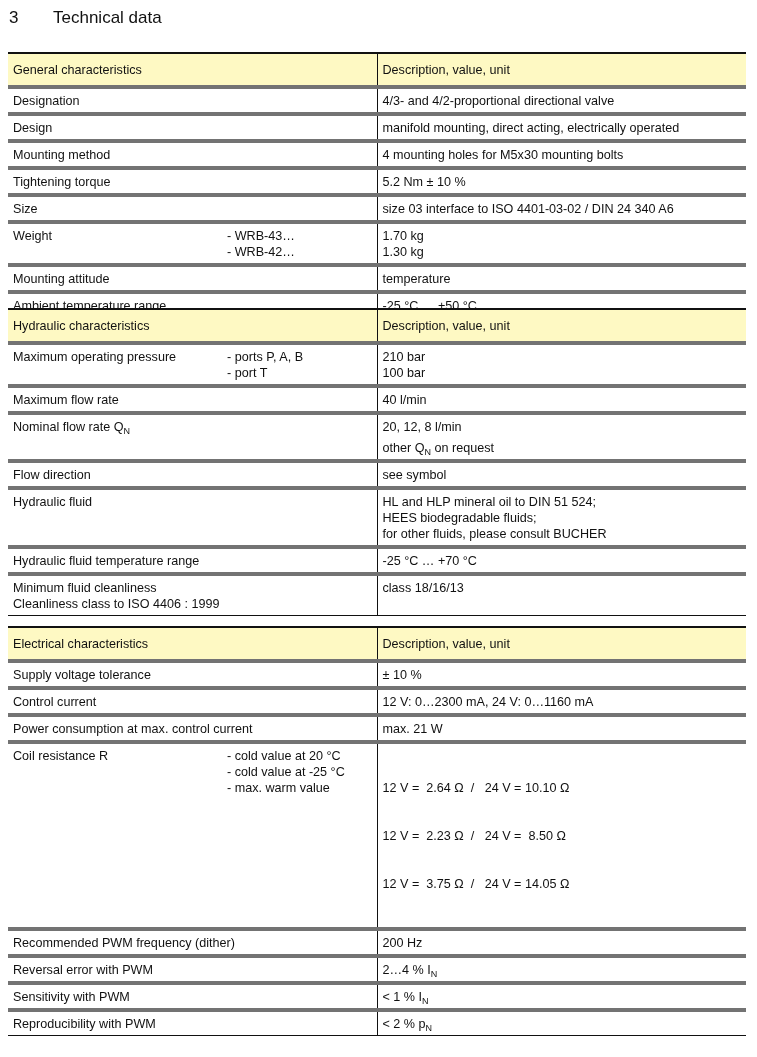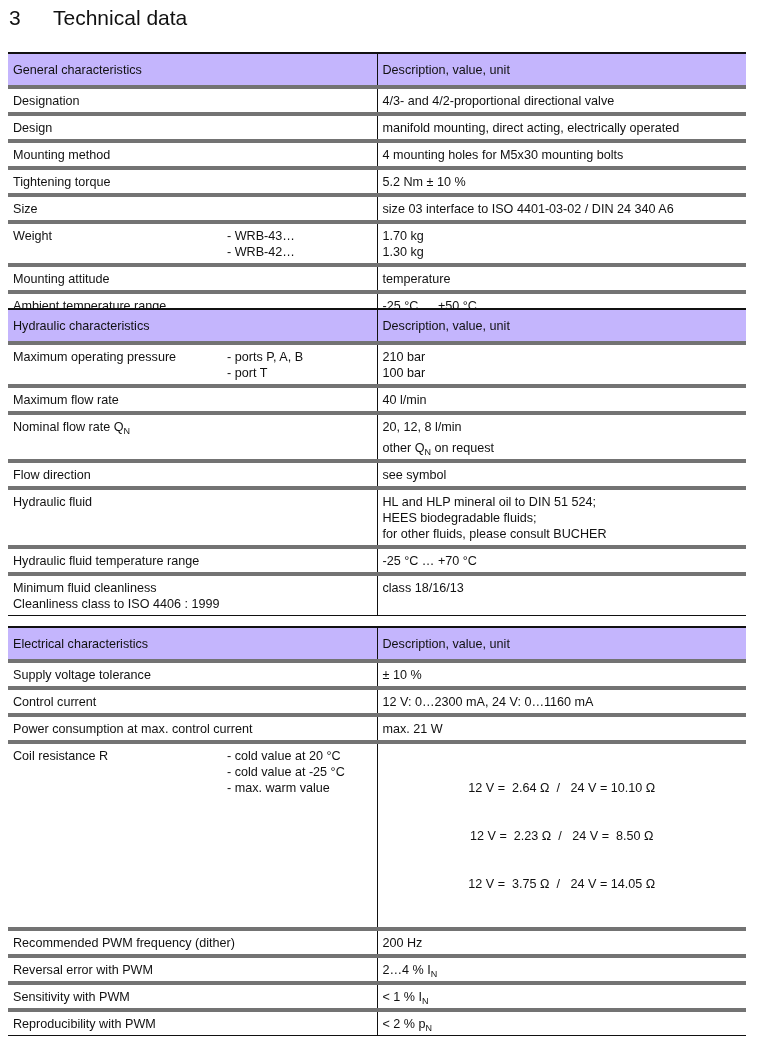--- a/index.html
+++ b/index.html
@@ -1,26 +1,26 @@
 <!DOCTYPE html>
 <html><head>
 <meta charset="utf-8">
 <style>
   html, body { margin:0; padding:0; background:#ffffff; }
   body { width:757px; height:1057px; position:relative; overflow:hidden;
          font-family:"Liberation Sans", sans-serif; color:#111; font-size:12.6px; }
-  .page-title { position:absolute; left:9px; top:5px; font-size:21px; line-height:26px; color:#111; }
+  .page-title { position:absolute; left:9px; top:5px; font-size:17px; line-height:26px; color:#111; }
   .page-title .num { display:inline-block; width:44px; }
   table.spec { position:absolute; left:8px; width:738px; border-collapse:collapse; table-layout:fixed; }
   table.spec col.c1 { width:369px; }
   table.spec col.c2 { width:369px; }
   table.spec td { border-top:4px solid #737373; border-bottom:1px solid #111; padding:0 5px;
                   vertical-align:top; line-height:16px; }
   table.spec td.l { border-right:1px solid #111; }
-  table.spec tr.head td { background:#c4b5fd; height:31px; vertical-align:middle; border-top:2px solid #111; border-bottom:2px solid #111; }
+  table.spec tr.head td { background:#fef9c3; height:31px; vertical-align:middle; border-top:2px solid #111; border-bottom:2px solid #111; }
   table.spec tr.row td { padding-top:4px; padding-bottom:3px; }
   .lbl { position:relative; }
   .sub { position:absolute; left:214px; top:0; }
   .line { display:block; }
   sub { font-size:9px; vertical-align:-3px; line-height:0; }
   sup { font-size:9px; vertical-align:4px; line-height:0; }
   .gap { display:block; height:5px; }
 </style>
 </head>
 <body>
@@ -173,21 +173,21 @@
   <tr class="row">
     <td class="l">
           <div class="lbl">
       <span>Coil resistance R</span>
       <div class="sub">
         <span class="line">- cold value at 20 °C</span>
         <span class="line">- cold value at -25 °C</span>
         <span class="line">- max. warm value</span>
       </div></div>
     </td>
-    <td style="white-space:pre;text-align:center;">
+    <td style="white-space:pre;">
       <span class="line">12 V =  2.64 Ω  /   24 V = 10.10 Ω</span>
       <span class="line">12 V =  2.23 Ω  /   24 V =  8.50 Ω</span>
       <span class="line">12 V =  3.75 Ω  /   24 V = 14.05 Ω</span>
     </td>
   </tr>
   <tr class="row">
     <td class="l">Recommended PWM frequency (dither)</td>
     <td>200 Hz</td>
   </tr>
   <tr class="row">

